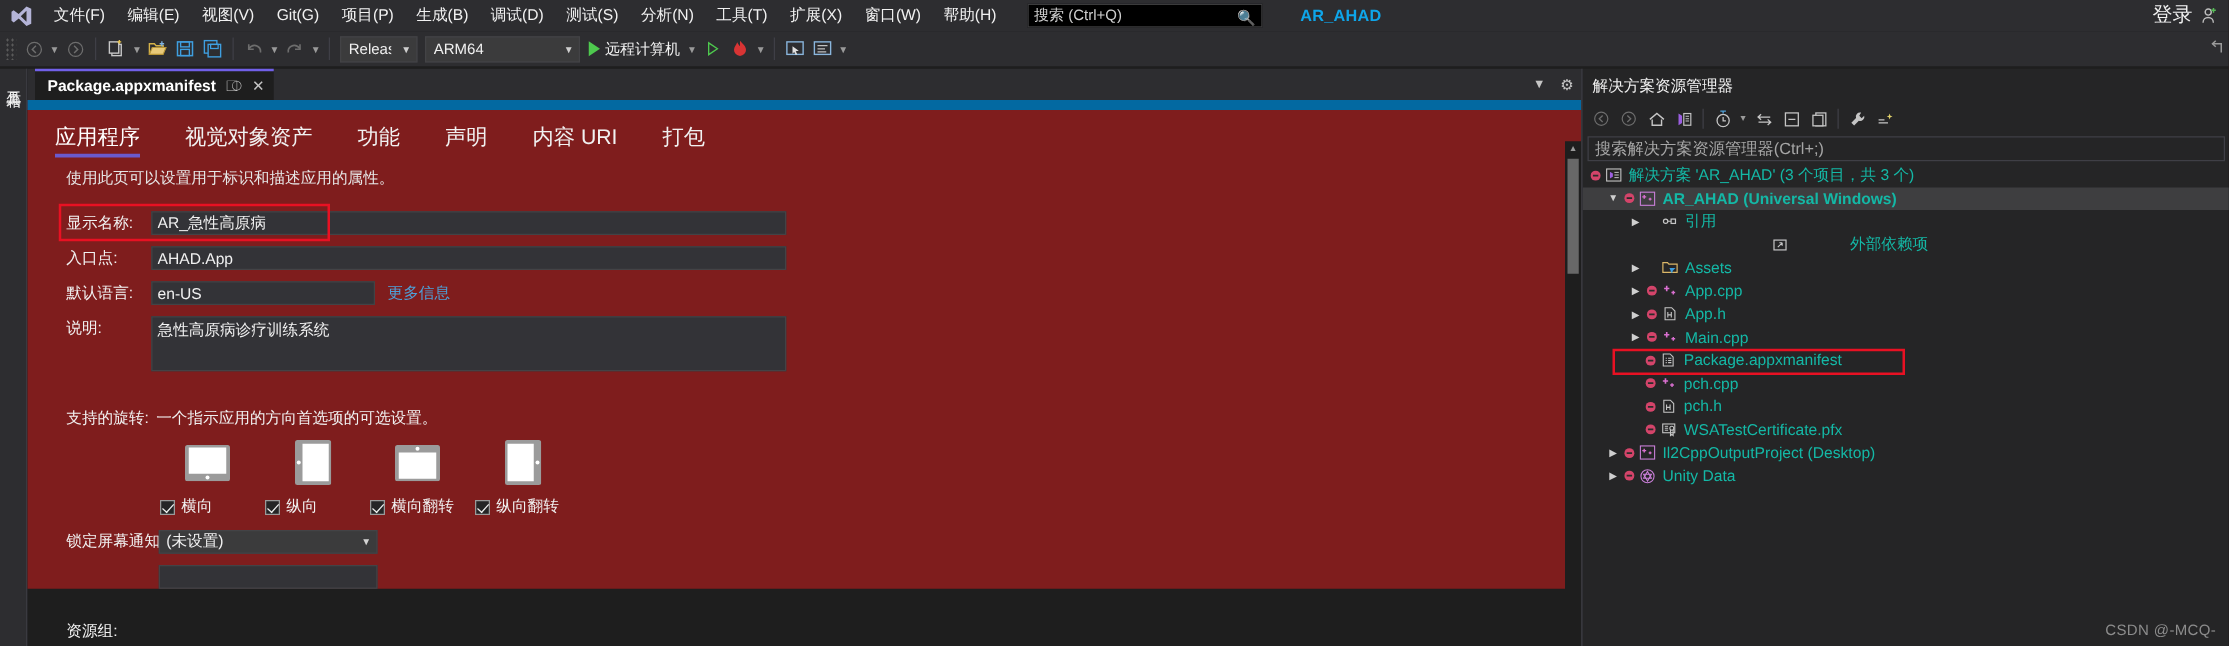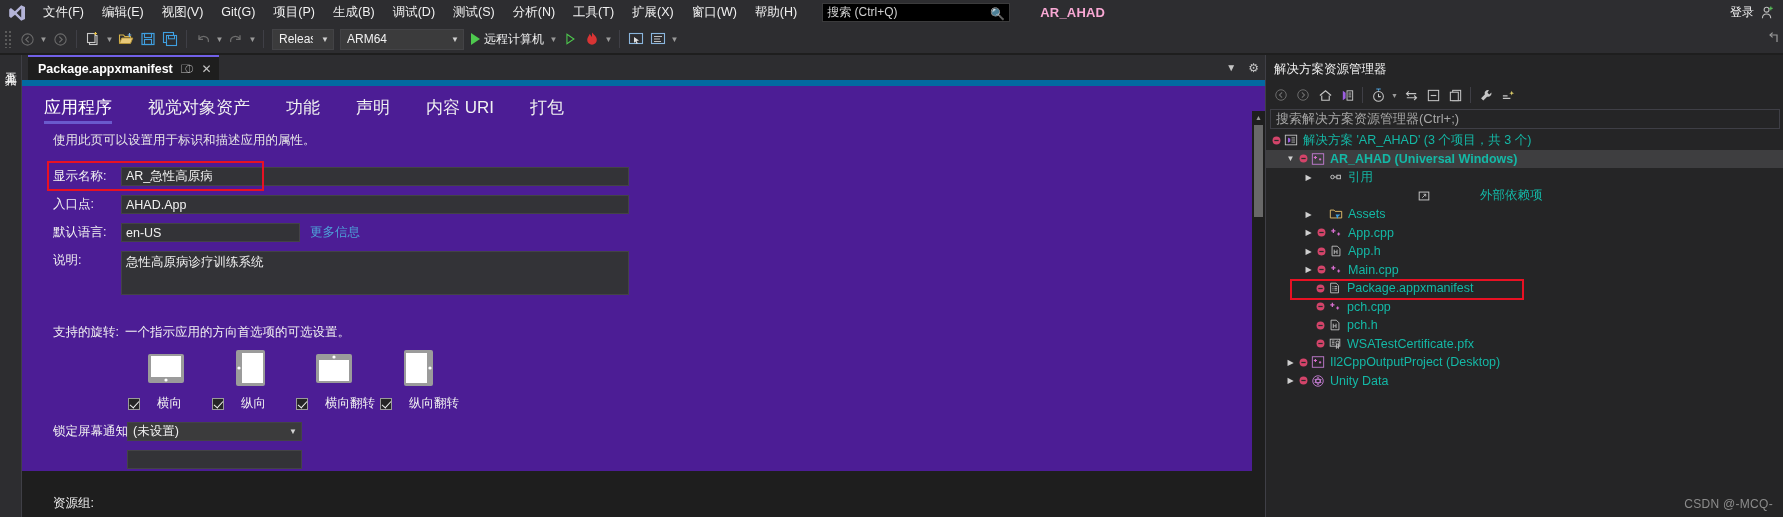--- a/index.html
+++ b/index.html
@@ -46,30 +46,30 @@
     padding: 0 4px;
     position: relative;
   }
   .search-box .ph {
     color: #cfcfcf; font-size: 12px;
     flex: 1; white-space: nowrap; overflow: hidden;
   }
   .search-box .mag { color: #d0d0d0; font-size: 12px; }
   .solution-name {
     margin-left: 30px;
-    color: #f9a8d4;
+    color: #0ea5e9;
     font-size: 13px;
     font-weight: bold;
     letter-spacing: .2px;
   }
   .menubar-right {
     position: absolute; right: 8px; top: 0;
     height: 25px; display: flex; align-items: center; gap: 6px;
   }
-  .signin-label { color: #f1f1f1; font-size: 12px; }
+  .signin-label { color: #f1f1f1; font-size: 16px; }
 
   
   .toolbar {
     position: absolute; left: 0; top: 25px;
     width: 1783px; height: 28px;
     background: #2d2d30;
     display: flex; align-items: center;
     padding-left: 4px;
   }
   .tb-grip {
@@ -161,22 +161,22 @@
   }
   .tabstrip-right {
     position: absolute; right: 6px; top: 0; height: 25px;
     display: flex; align-items: center; gap: 12px;
   }
   .tabstrip-right .ic { color: #c5c5c5; font-size: 10px; cursor: default; }
 
   .doc-body {
     position: absolute; left: 0; top: 25px;
     width: 1243px; height: 391px;
-    background: #4c1d95;
-    border-top: 6px solid #0369a1;
+    background: #7f1d1d;
+    border-top: 8px solid #0369a1;
   }
   .manifest-tabs {
     position: absolute; left: 0; top: 0;
     width: 1243px; height: 38px;
     display: flex; align-items: flex-end;
     padding-left: 22px; gap: 0;
   }
   .mtab {
     position: relative;
     padding: 0 18px 5px 0;
@@ -239,21 +239,21 @@
   .rot-items {
     position: absolute; left: 71px; top: 24px;
     display: flex; gap: 0;
   }
   .rot-item {
     width: 84px;
     display: flex; flex-direction: column; align-items: center;
   }
   .rot-glyph { height: 40px; display: flex; align-items: center; justify-content: center; }
   .rot-check {
-    display: flex; align-items: center; gap: 17px;
+    display: flex; align-items: center; gap: 5px;
     margin-top: 7px; align-self: flex-start; margin-left: 4px;
   }
   .cbx {
     width: 12px; height: 12px;
     border: 1px solid #9a9a9a;
     background: #252526;
     position: relative;
     flex: 0 0 auto;
   }
   .cbx.checked:after {

